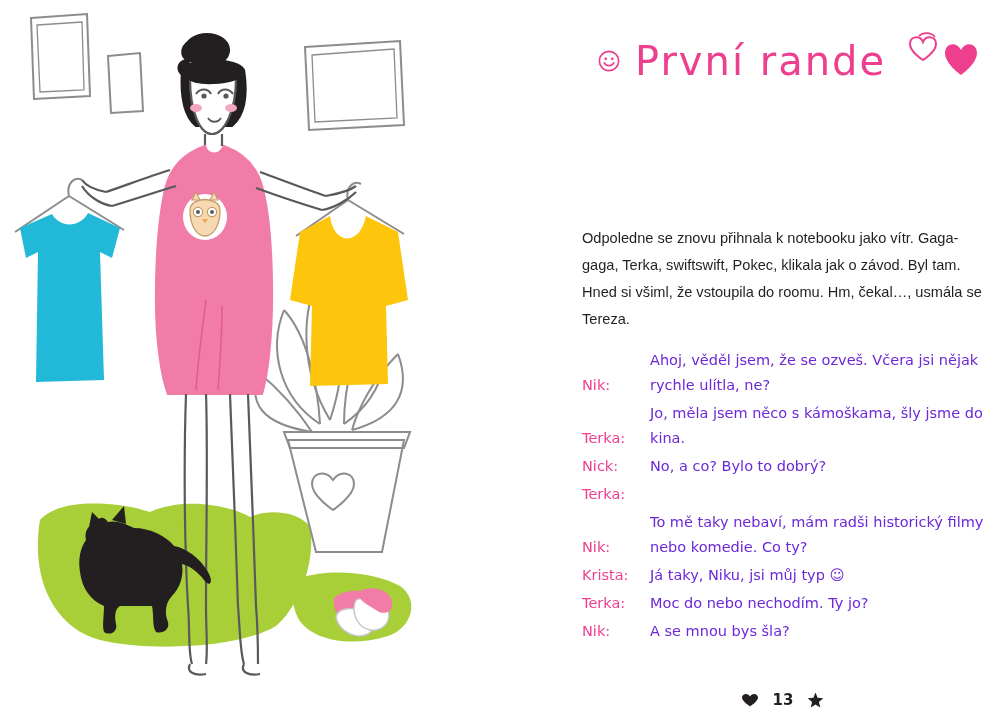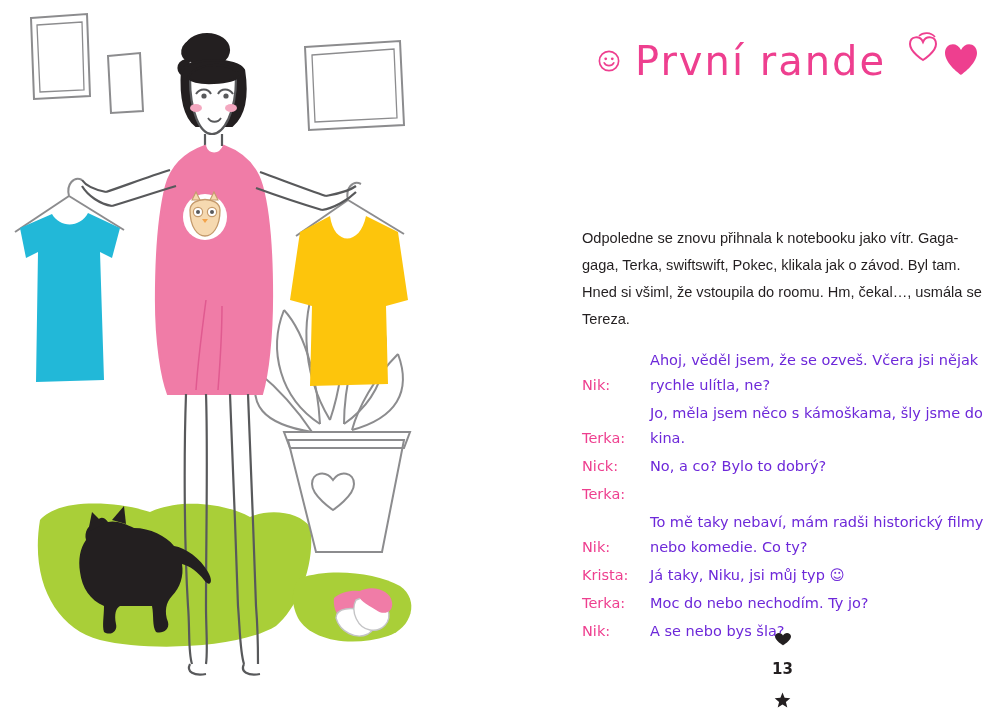--- a/index.html
+++ b/index.html
@@ -116,21 +116,20 @@
   
   .footer {
     position: absolute;
     left: 0;
     bottom: 14px;
     width: 435px;
     display: flex;
     align-items: center;
     justify-content: center;
     gap: 14px;
-    flex-direction: column;
   }
   .footer-heart {
     color: #231f20;
     font-size: 14px;
     line-height: 1;
   }
   .footer-pagenum {
     font-family: "DejaVu Sans", sans-serif;
     font-size: 15px;
     color: #231f20;
@@ -336,21 +335,21 @@
       <div class="chat-line">
         <div class="chat-speaker">Krista:</div>
         <div class="chat-text">Já taky, Niku, jsi můj typ ☺</div>
       </div>
       <div class="chat-line">
         <div class="chat-speaker">Terka:</div>
         <div class="chat-text">Moc do nebo nechodím. Ty jo?</div>
       </div>
       <div class="chat-line">
         <div class="chat-speaker">Nik:</div>
-        <div class="chat-text">A se nebo bys šla?</div>
+        <div class="chat-text">A se mnou bys šla?</div>
       </div>
     </div>
 
     <div class="footer">
       <svg width="18" height="14" viewBox="0 0 18 14" class="footer-heart">
         <path d="M9 3.6 C 7.4 -0.4, 1 0.4, 1 4.6 C 1 8.6, 9 13.4, 9 13.4 C 9 13.4, 17 8.6, 17 4.6 C 17 0.4, 10.6 -0.4, 9 3.6 Z" fill="#231f20"></path>
       </svg>
       <div class="footer-pagenum">13</div>
       <svg width="17" height="17" viewBox="0 0 17 17" class="footer-star">
         <path d="M8.5 0.5 L10.6 5.8 L16.3 6.2 L11.9 9.9 L13.3 15.5 L8.5 12.4 L3.7 15.5 L5.1 9.9 L0.7 6.2 L6.4 5.8 Z" fill="#231f20"></path>

